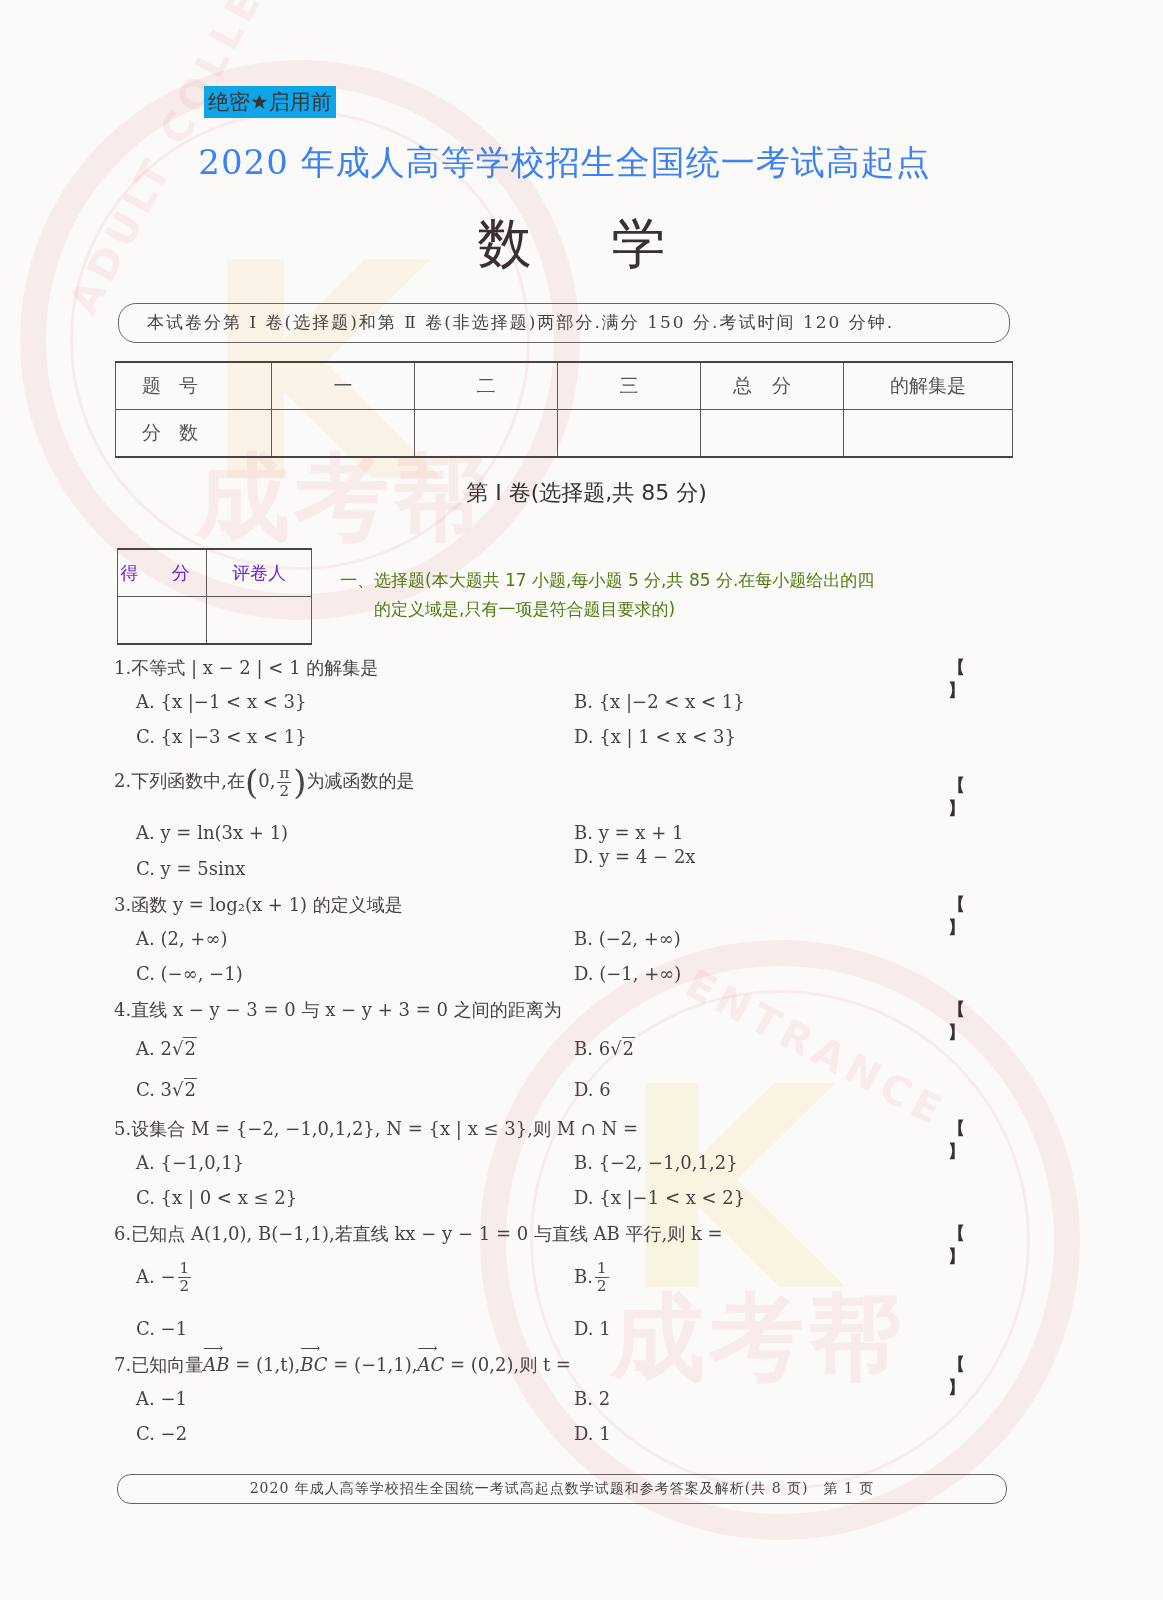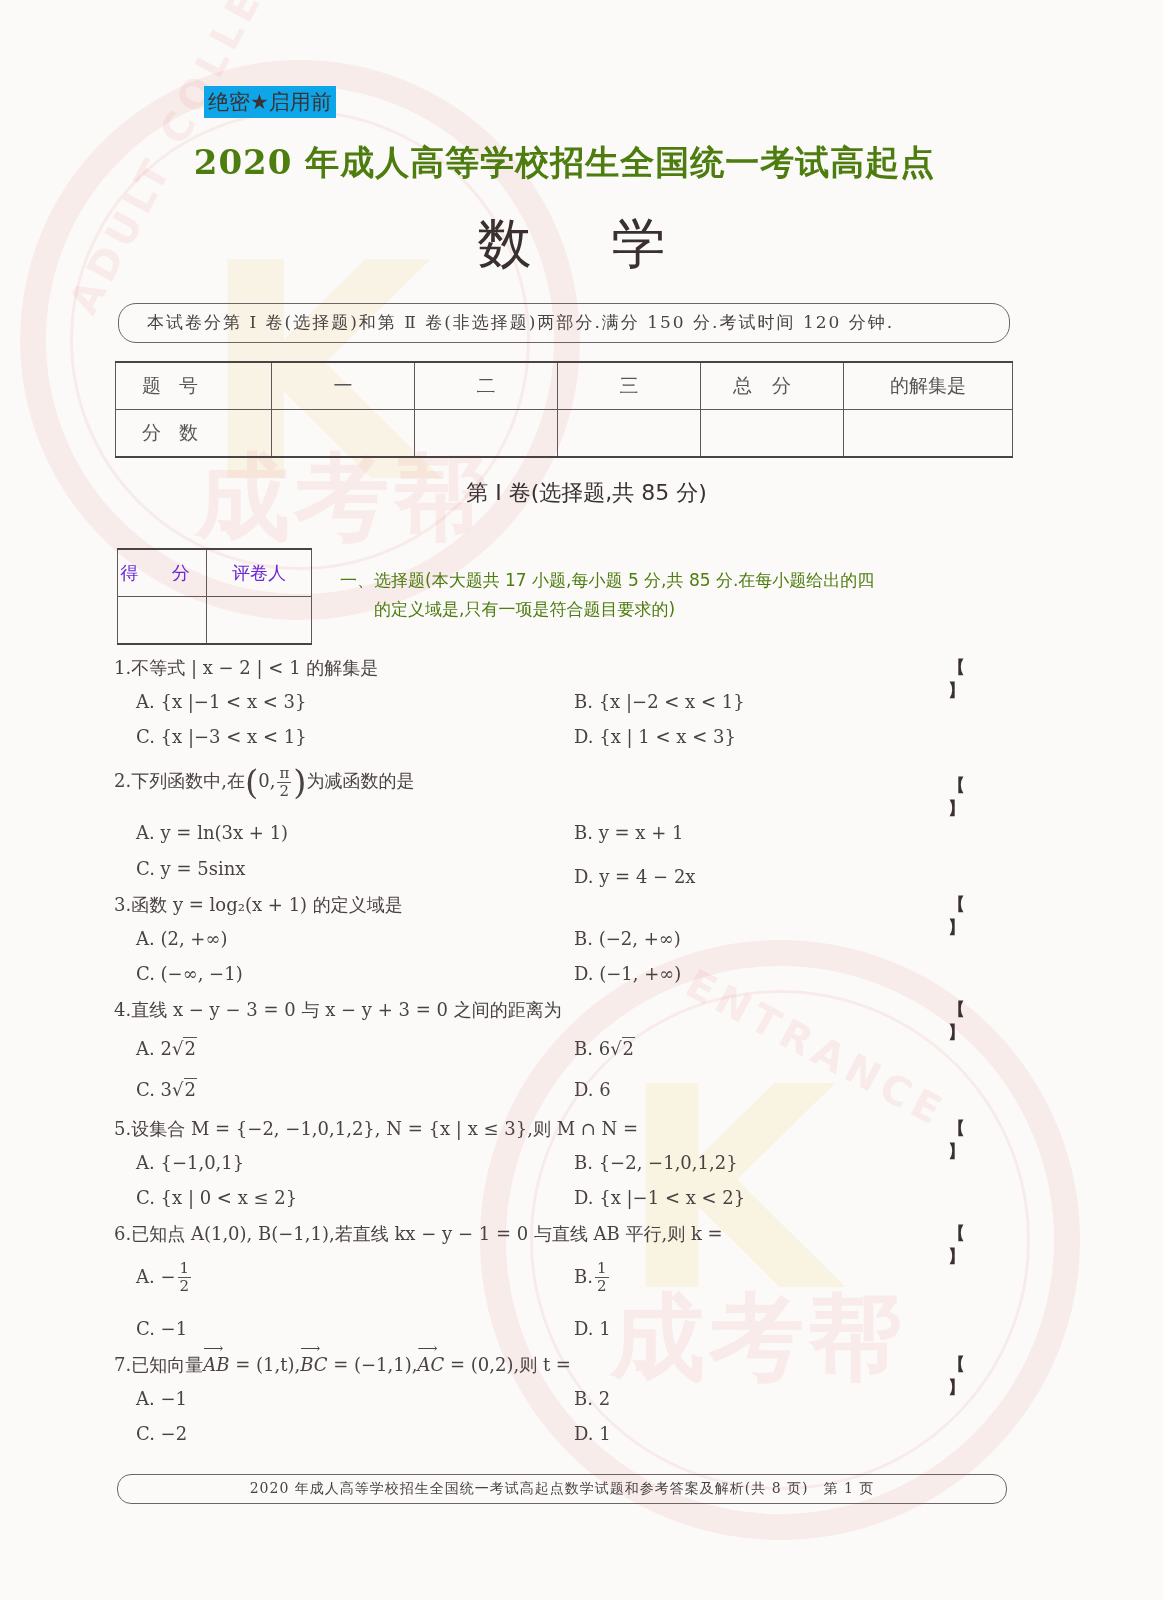--- a/index.html
+++ b/index.html
@@ -14,21 +14,21 @@
   .wm-circle1b { left: 70px; top: 110px; width: 460px; height: 460px; border-radius: 50%; border: 3px solid rgba(230,120,120,0.10); box-sizing: border-box; }
   .wm-circle2 { left: 480px; top: 940px; width: 600px; height: 600px; border-radius: 50%; border: 26px solid rgba(230,120,120,0.10); box-sizing: border-box; }
   .wm-circle2b { left: 530px; top: 990px; width: 500px; height: 500px; border-radius: 50%; border: 3px solid rgba(230,120,120,0.10); box-sizing: border-box; }
   .wm-k1 { left: 200px; top: 225px; font-family: "DejaVu Sans", sans-serif; font-weight: bold; font-size: 300px; line-height: 1; color: rgba(245,210,130,0.16); }
   .wm-k2 { left: 620px; top: 1050px; font-family: "DejaVu Sans", sans-serif; font-weight: bold; font-size: 280px; line-height: 1; color: rgba(245,210,130,0.18); }
   .wm-brand1 { left: 195px; top: 435px; font-family: "DejaVu Sans", sans-serif; font-weight: bold; font-size: 95px; color: rgba(230,110,110,0.10); letter-spacing: 4px; }
   .wm-brand2 { left: 610px; top: 1275px; font-family: "DejaVu Sans", sans-serif; font-weight: bold; font-size: 95px; color: rgba(230,110,110,0.10); letter-spacing: 4px; }
   .wm-text { font-family: "DejaVu Sans", sans-serif; font-weight: bold; font-size: 40px; color: rgba(230,110,110,0.10); letter-spacing: 6px; }
 
   .secret { position: absolute; left: 204px; top: 86px; padding: 2px 4px; background: #0ea5e9; font-family: "DejaVu Sans", sans-serif; font-size: 21px; color: #3b3333; }
-  .title { position: absolute; left: 0; width: 1049px; top: 140px; text-align: center; padding-left: 80px; box-sizing: border-box; font-size: 34px; font-weight: bold; color: #4d7c0f; letter-spacing: 1px; }
+  .title { position: absolute; left: 0; width: 1049px; top: 140px; text-align: center; padding-left: 80px; box-sizing: border-box; font-size: 34px; font-weight: normal; color: #3b82f6; letter-spacing: 1px; }
   .subject { position: absolute; left: 0; width: 1163px; top: 208px; text-align: center; padding-left: 60px; box-sizing: border-box; font-family: "DejaVu Sans", sans-serif; font-size: 54px; color: #3a3030; letter-spacing: 80px; }
 
   .notice { position: absolute; left: 118px; top: 303px; width: 892px; height: 40px; border: 1.5px solid #6d6565; border-radius: 18px; box-sizing: border-box; font-size: 17px; line-height: 37px; padding-left: 28px; color: #4a4242; letter-spacing: 2px; }
 
   table.score { position: absolute; left: 115px; top: 361px; width: 898px; border-collapse: collapse; font-size: 19px; color: #555; }
   table.score td { border: 1.2px solid #5f5858; height: 44px; text-align: center; }
   table.score { border-top: 2.5px solid #4a4343; border-bottom: 2.5px solid #4a4343; }
   table.score td.first { width: 128px; text-align: left; padding-left: 26px; letter-spacing: 18px; }
 
   .part-title { position: absolute; left: 0; width: 1163px; top: 478px; text-align: center; font-family: "DejaVu Sans", sans-serif; font-size: 22px; color: #3a3232; padding-left: 10px; box-sizing: border-box; }
@@ -128,21 +128,21 @@
 </div>
 
 <div class="q" style="top:774px;">
   <div class="stem" style="top:-12px;">
     <span>2.</span><span>下列函数中,在</span><span class="paren">(</span><span>0</span>,<span class="frac"><span class="num">π</span><span class="den">2</span></span><span class="paren">)</span><span>为减函数的是</span>
   </div>
   <div class="bracket">【 】</div>
   <div class="opt l" style="top:48px;">A. y = ln(3x + 1)</div>
   <div class="opt r" style="top:48px;">B. y = x + 1</div>
   <div class="opt l" style="top:84px;">C. y = 5sinx</div>
-  <div class="opt r" style="top:92px;text-align:right;">D. y = 4 − 2x</div>
+  <div class="opt r" style="top:72px;text-align:right;">D. y = 4 − 2x</div>
 </div>
 
 <div class="q" style="top:893px;">
   <div class="stem">
     <span>3.</span><span>函数 y = log₂(x + 1) 的定义域是</span>
   </div>
   <div class="bracket">【 】</div>
   <div class="opt l" style="top:35px;">A. (2, +∞)</div>
   <div class="opt r" style="top:35px;">B. (−2, +∞)</div>
   <div class="opt l" style="top:70px;">C. (−∞, −1)</div>

